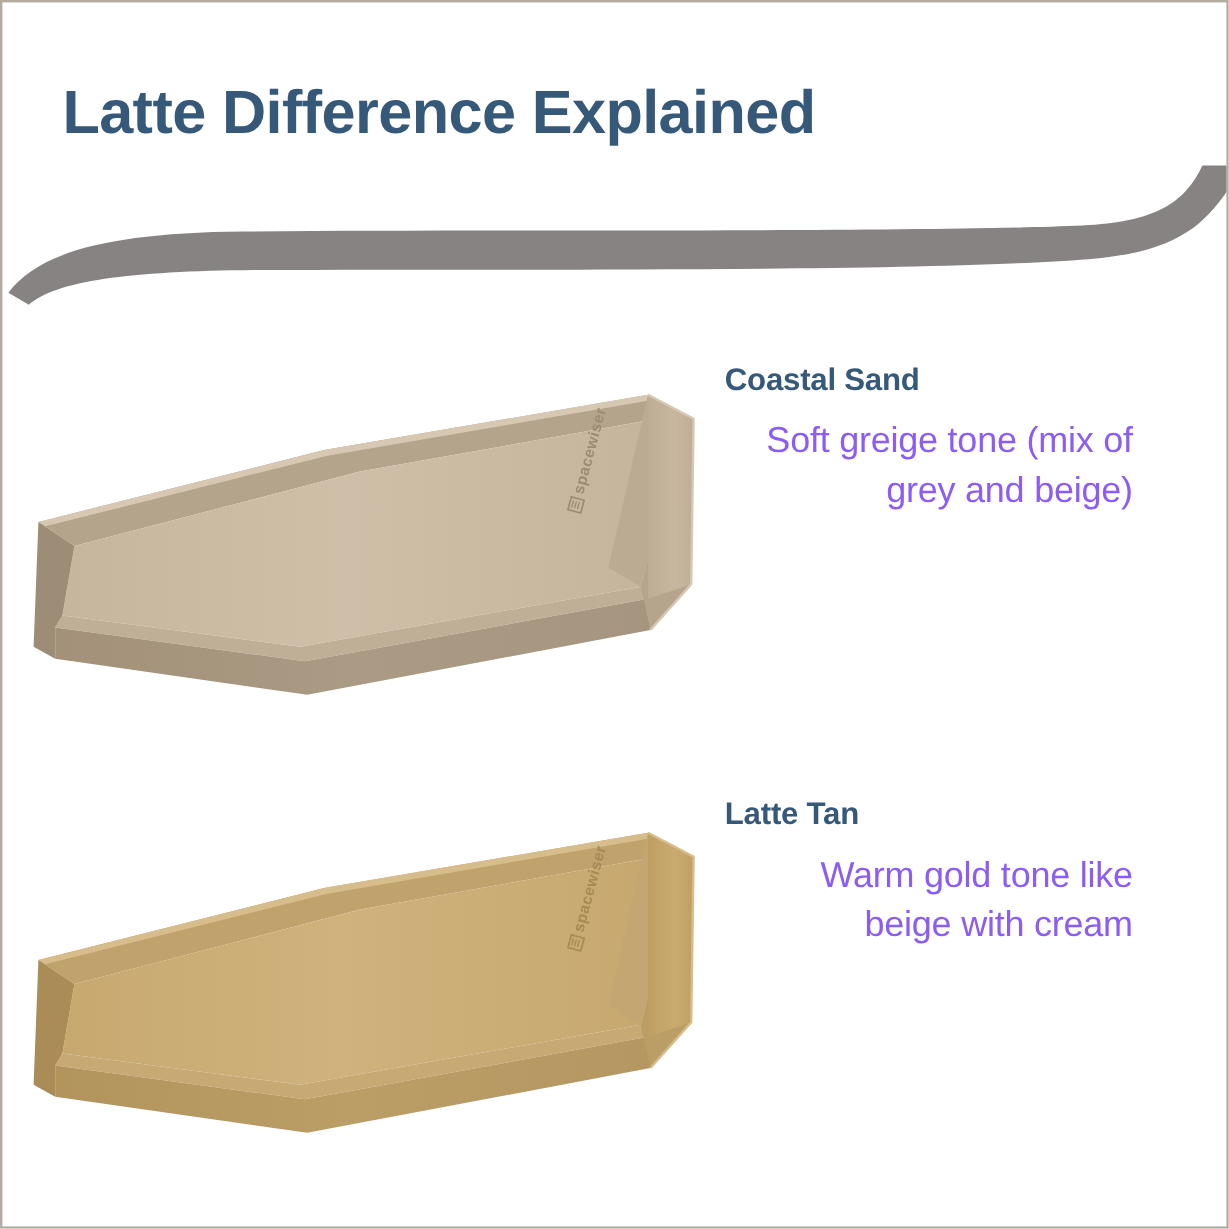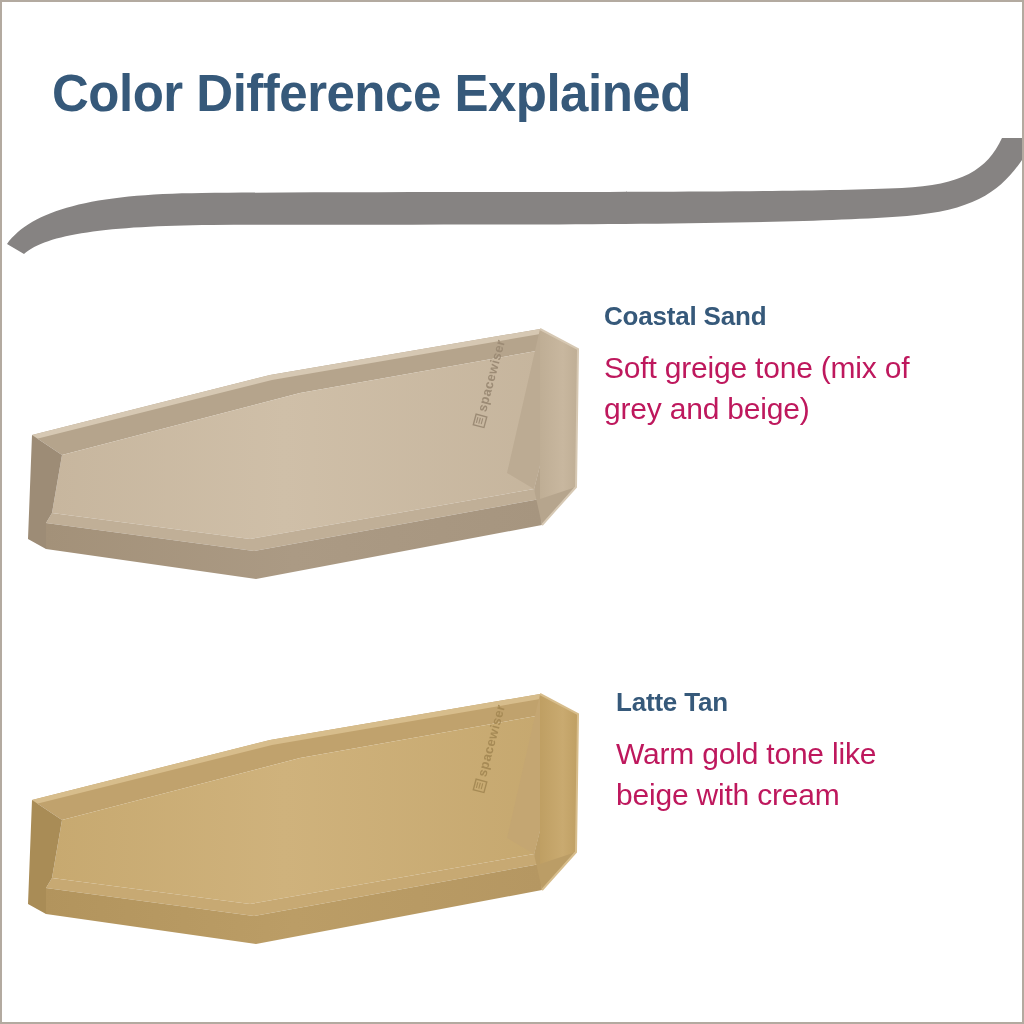--- a/index.html
+++ b/index.html
@@ -53,37 +53,38 @@
   .row-1 { top: 285px; height: 320px; }
   .row-2 { top: 650px; height: 320px; }
 
   
   .text-col {
     position: absolute;
     left: 602px;
     width: 340px;
   }
   .row-1 .text-col { top: 15px; }
-  .row-2 .text-col { top: 36px; margin-left: 12px; }
+  .row-2 .text-col { top: 12px; }
 
   .swatch-name {
     font-size: 26px;
     font-weight: bold;
     color: #36597a;
     line-height: 1.1;
     margin: 0 0 16px 0;
     letter-spacing: -0.2px;
   }
   .swatch-desc {
     font-size: 30px;
     font-weight: normal;
-    color: #be185d;
+    color: #8b5cf6;
     line-height: 1.38;
     margin: 0;
     letter-spacing: -0.2px;
+    text-align: right;
   }
 
   
   .tray-fig {
     position: absolute;
     left: 8px;
     top: 0;
     width: 580px;
     height: 300px;
   }
@@ -94,21 +95,21 @@
     font-size: 13px;
     font-weight: 600;
     letter-spacing: 0.4px;
   }
 </style>
 </head>
 <body>
 
 <div id="canvas" style="background: rgb(255, 255, 255); border-color: rgb(179, 170, 160);">
 
-  <div class="page-title" style="color: rgb(54, 89, 122);">Color Difference Explained</div>
+  <div class="page-title" style="color: rgb(54, 89, 122);">Latte Difference Explained</div>
 
   <div class="swoosh-wrap">
     <svg width="1024" height="130" viewBox="0 0 1024 130" xmlns="http://www.w3.org/2000/svg">
       <path id="swoosh-path" d="M5 112
                C 30 78, 90 62, 200 61
                C 420 59, 760 62, 900 56
                C 960 53, 985 38, 1000 6
                L 1024 6
                L 1024 22
                C 1002 56, 978 78, 905 84

